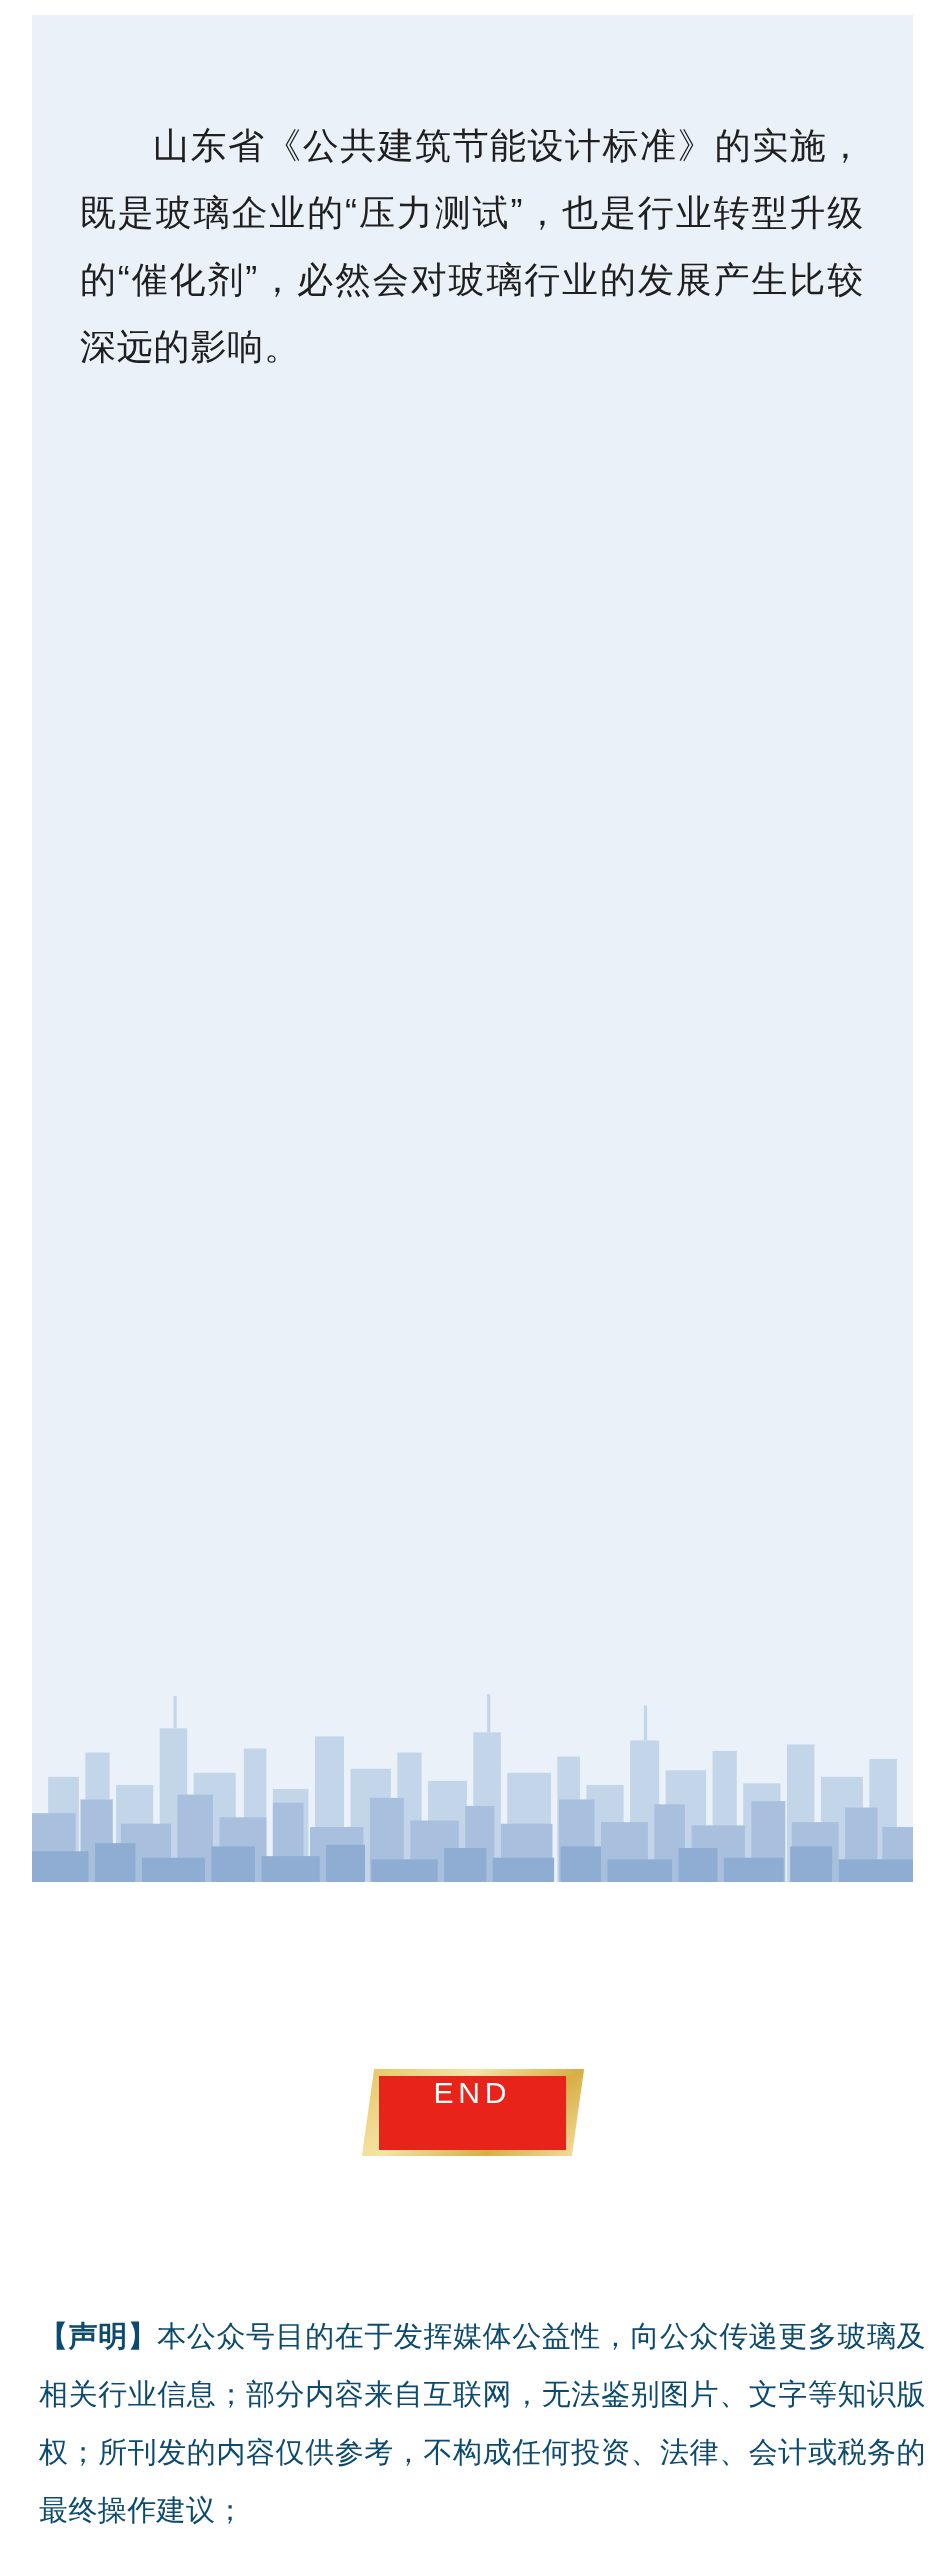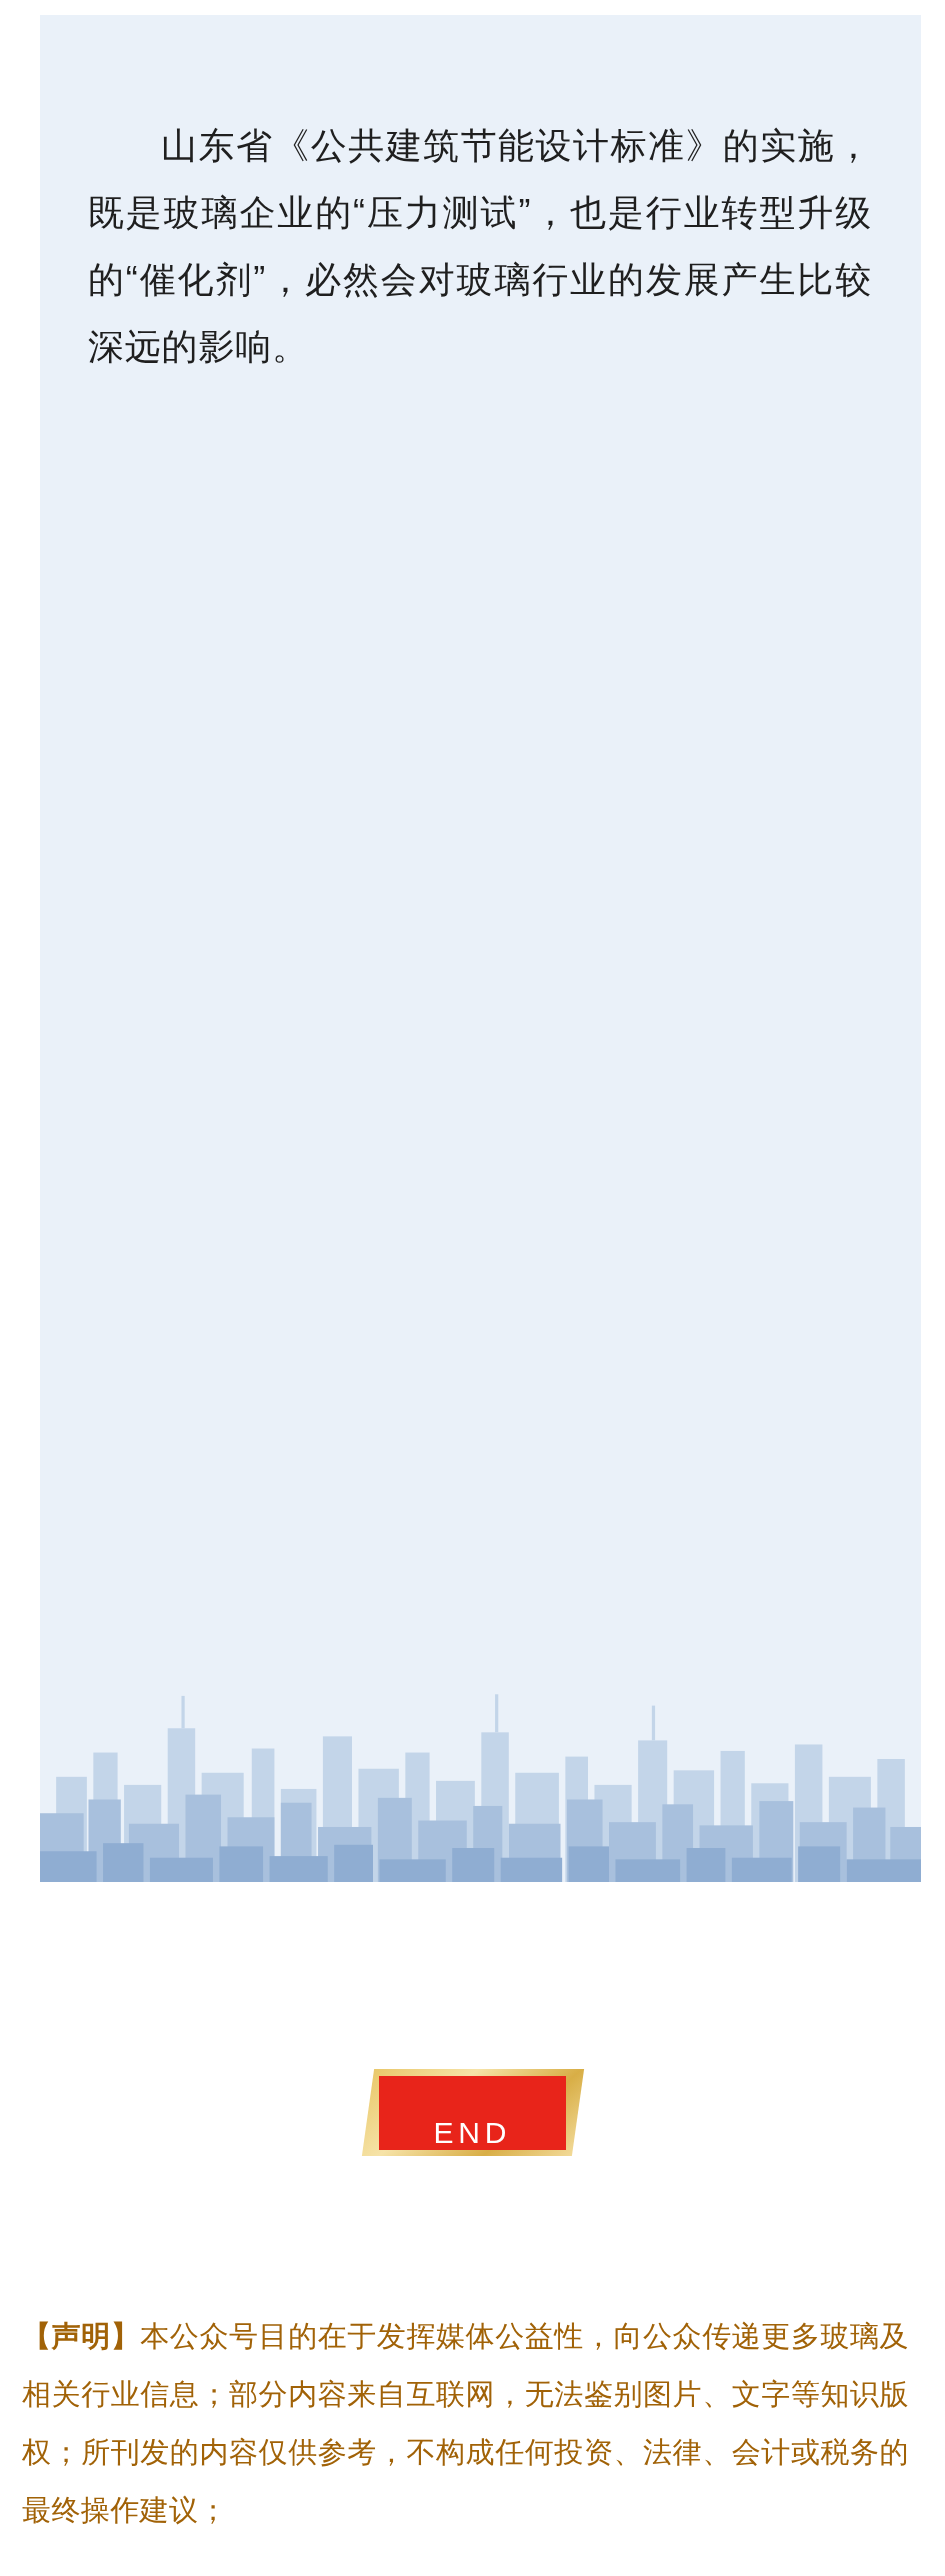--- a/index.html
+++ b/index.html
@@ -17,21 +17,20 @@
 
   
   .article-card {
     position: absolute;
     left: 32px;
     top: 14.5px;
     width: 881px;
     height: 1867px;
     background: #eaf1f9;
     overflow: hidden;
-    margin-left: 8px;
   }
 
   .article-body {
     position: absolute;
     left: 48px;
     top: 97px;
     width: 784px;
   }
 
   .para {
@@ -78,39 +77,39 @@
     transform: skewX(-8deg);
   }
   .end-red {
     position: absolute;
     left: 11.3px;
     top: 6.5px;
     width: 187px;
     height: 74px;
     background: #e8241a;
     display: flex;
-    align-items: flex-end;
+    align-items: flex-start;
     justify-content: center;
   }
   .end-red span {
     color: #ffffff;
     font-size: 30px;
     letter-spacing: 4.8px;
     font-family: "Liberation Sans", sans-serif;
   }
 
   
   .disclaimer {
     position: absolute;
-    left: 22px;
+    left: 39px;
     top: 2307px;
     width: 887px;
     font-size: 29px;
     line-height: 58px;
-    color: #a16207;
+    color: #0c4a6e;
     letter-spacing: 0.4px;
     text-align: justify;
     font-family: "Liberation Sans", sans-serif;
   }
   .disclaimer b {
     font-weight: bold;
   }
 </style>
 </head>
 <body>

